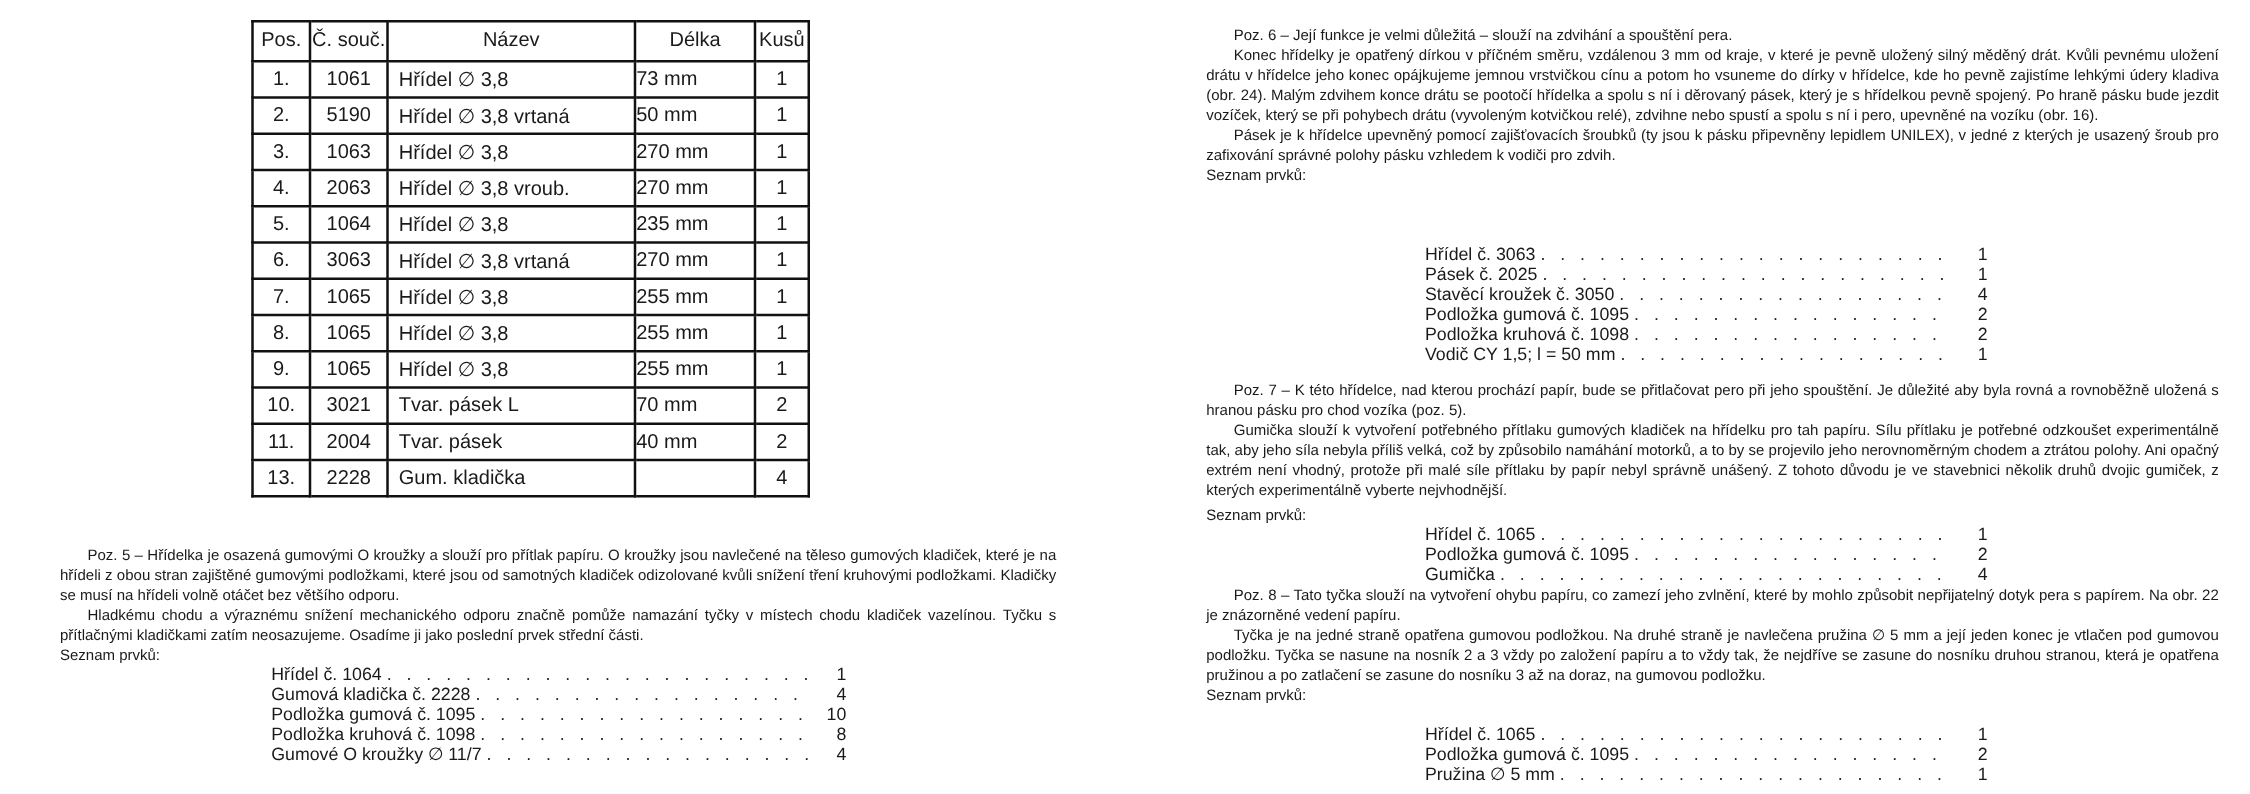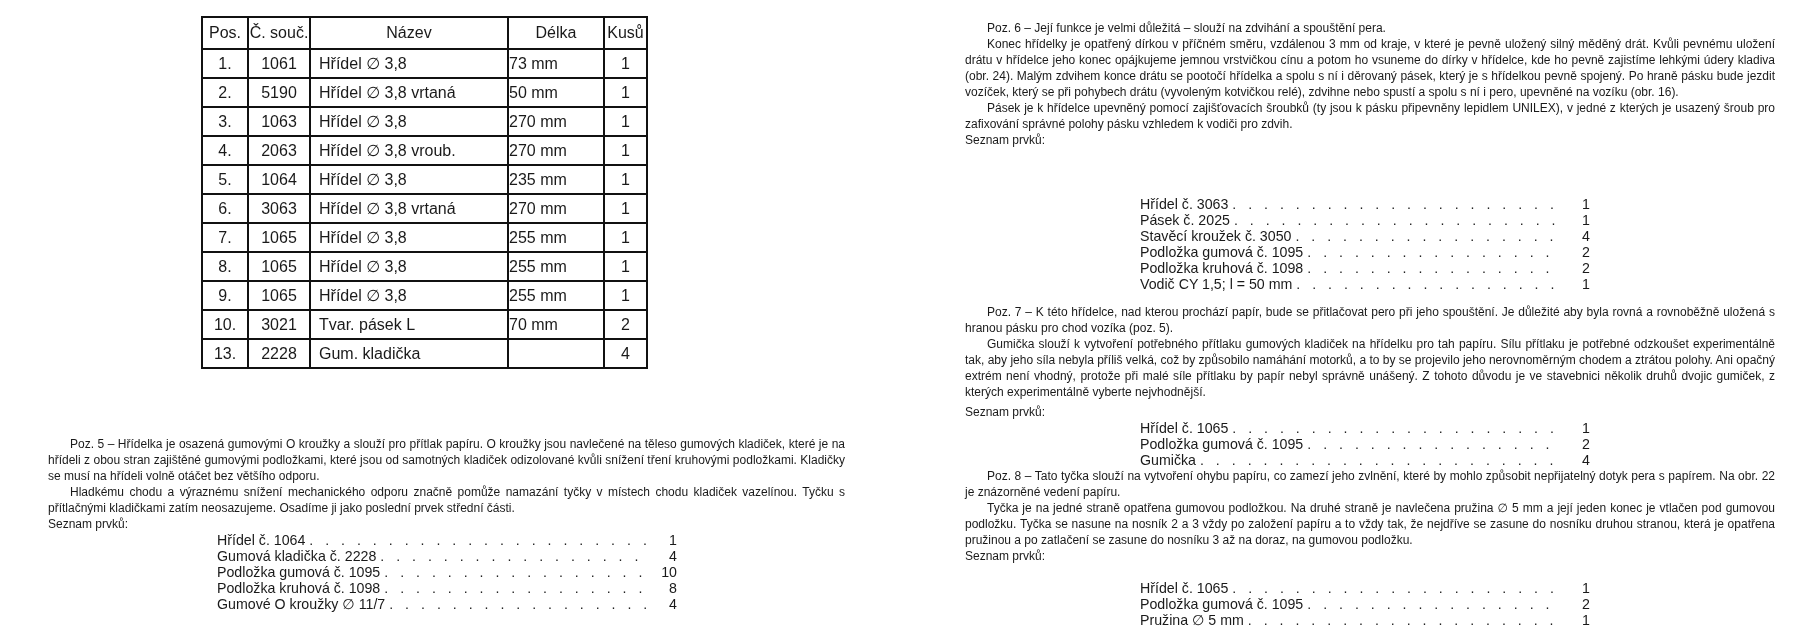--- a/index.html
+++ b/index.html
@@ -108,20 +108,27 @@
           <td class="kus">1</td>
         </tr>
         <tr>
           <td class="pos">10.</td>
           <td class="cis">3021</td>
           <td class="naz">Tvar. pásek L</td>
           <td class="del">70 mm</td>
           <td class="kus">2</td>
         </tr>
         <tr>
+          <td class="pos">11.</td>
+          <td class="cis">2004</td>
+          <td class="naz">Tvar. pásek</td>
+          <td class="del">40 mm</td>
+          <td class="kus">2</td>
+        </tr>
+        <tr>
           <td class="pos">13.</td>
           <td class="cis">2228</td>
           <td class="naz">Gum. kladička</td>
           <td class="del"></td>
           <td class="kus">4</td>
         </tr>
       </tbody>
   </table>
 
   <div class="para" id="left-para" style="left:48px; top:436px; width:797px;">

